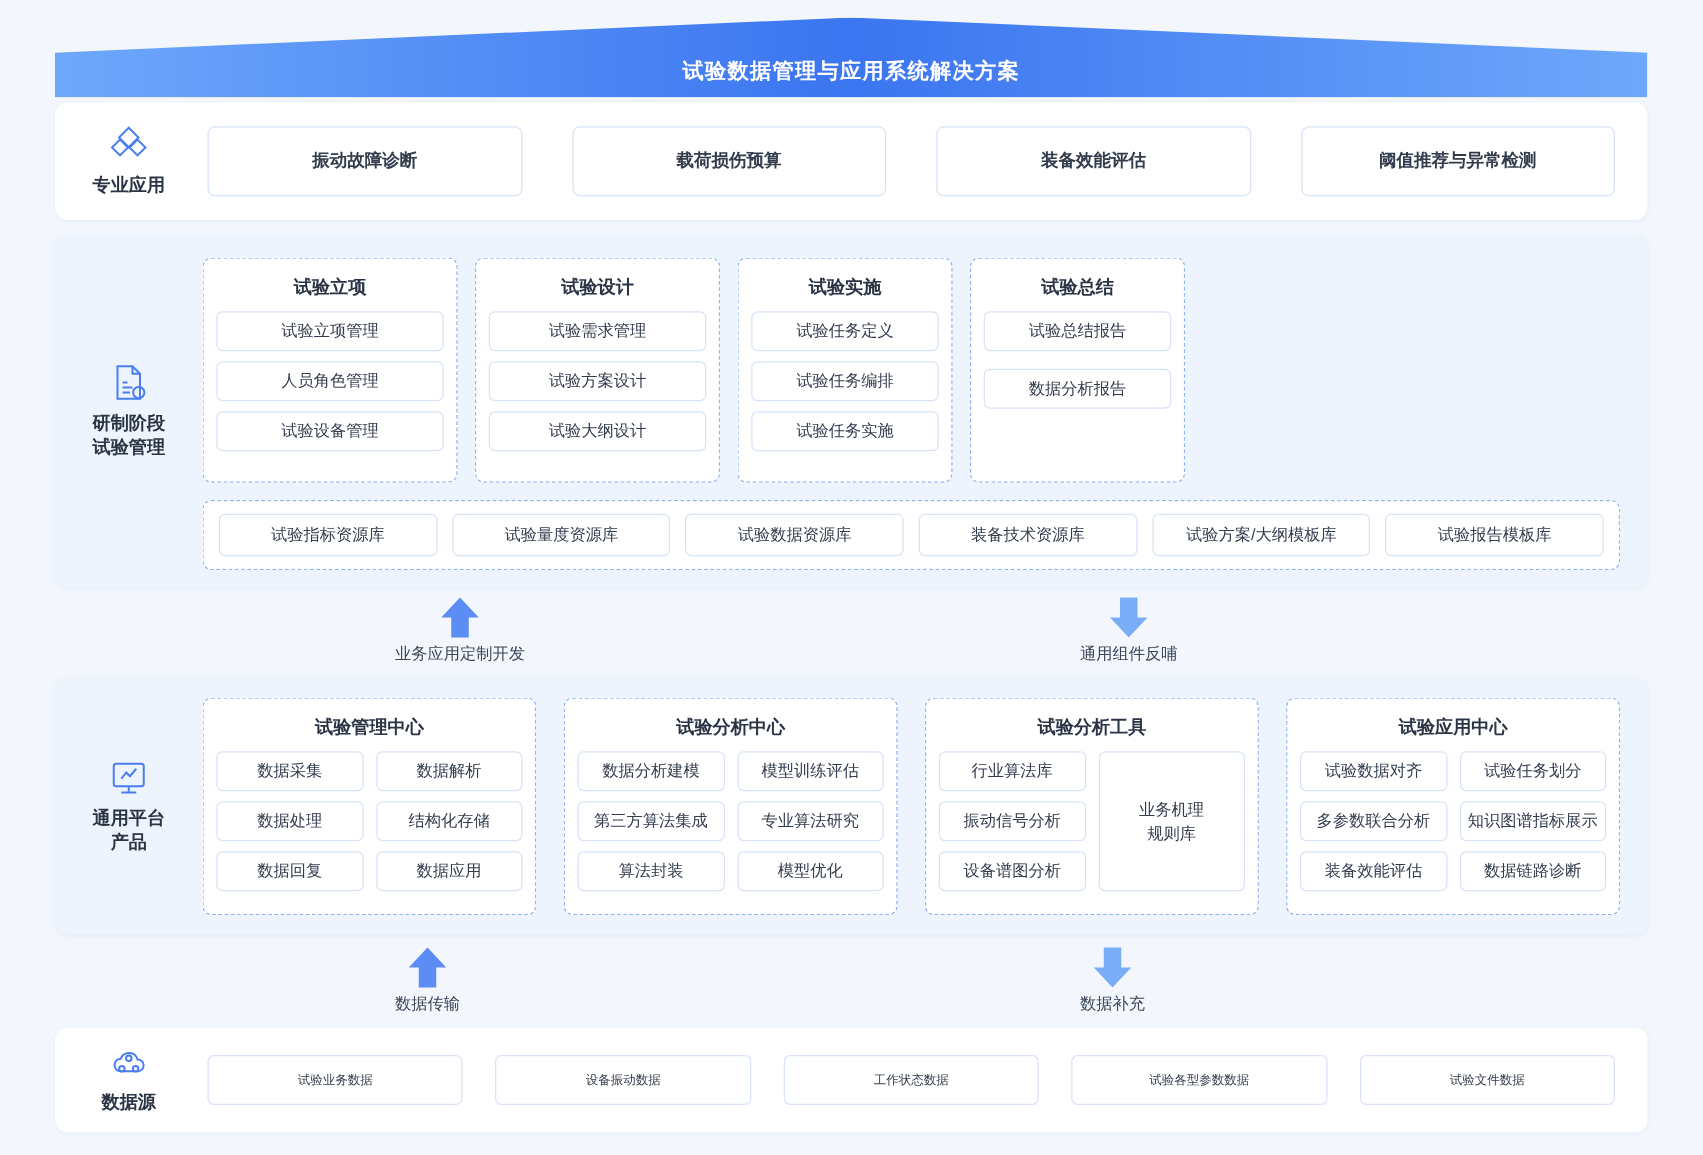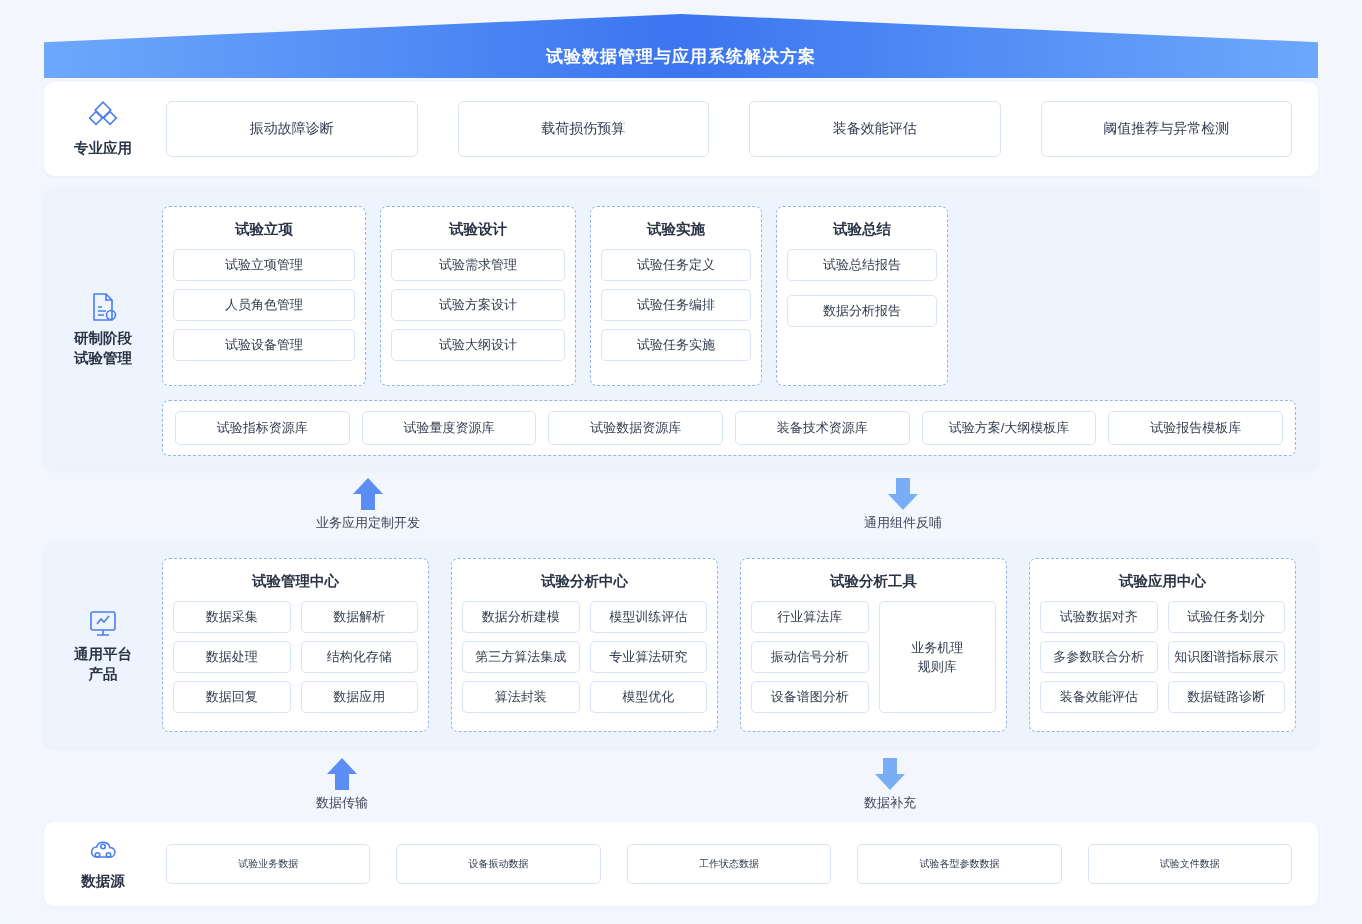--- a/index.html
+++ b/index.html
@@ -31,21 +31,21 @@
   }
   .side-label {
     width:118px; flex:none; display:flex; flex-direction:column;
     align-items:center; justify-content:center; gap:0;
     color:#2b3445; font-size:14.5px; font-weight:bold; line-height:1.35; text-align:center;
   }
   .side-label .txt { white-space:pre-line; }
 
   
   #sec-app { left:44px; top:82px; width:1274px; height:94px; }
-  #sec-app .cards { flex:1; display:flex; gap:40px; padding:0 26px 0 4px; }
+  #sec-app .cards { flex:1; display:flex; gap:40px; padding:0 26px 0 4px;font-weight:bold; }
   .app-card {
     flex:1; height:56px; border:1px solid #d8e3f7; border-radius:6px; background:#fff;
     display:flex; align-items:center; justify-content:center; font-size:14px; color:#333c4d;
   }
 
   
   #sec-dev { left:44px; top:188px; width:1274px; height:282px; background:#eef4fe; align-items:stretch; }
   #sec-dev .side-label { justify-content:center; }
   #sec-dev .body { flex:1; padding:18px 22px 14px 0; display:flex; flex-direction:column; gap:14px; }
   .dev-top { display:flex; gap:14px; align-items:stretch; height:180px; }

